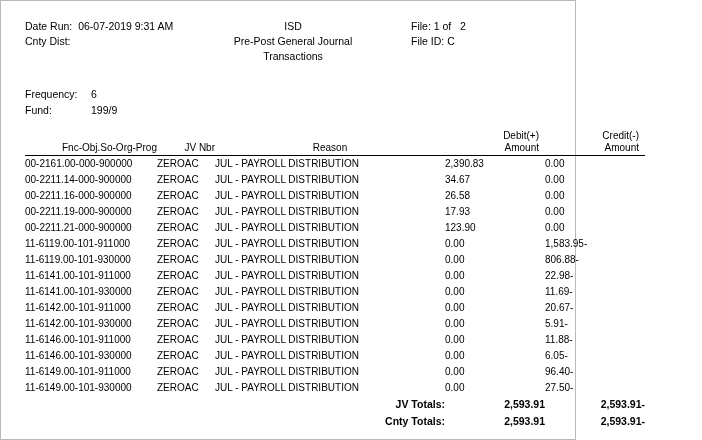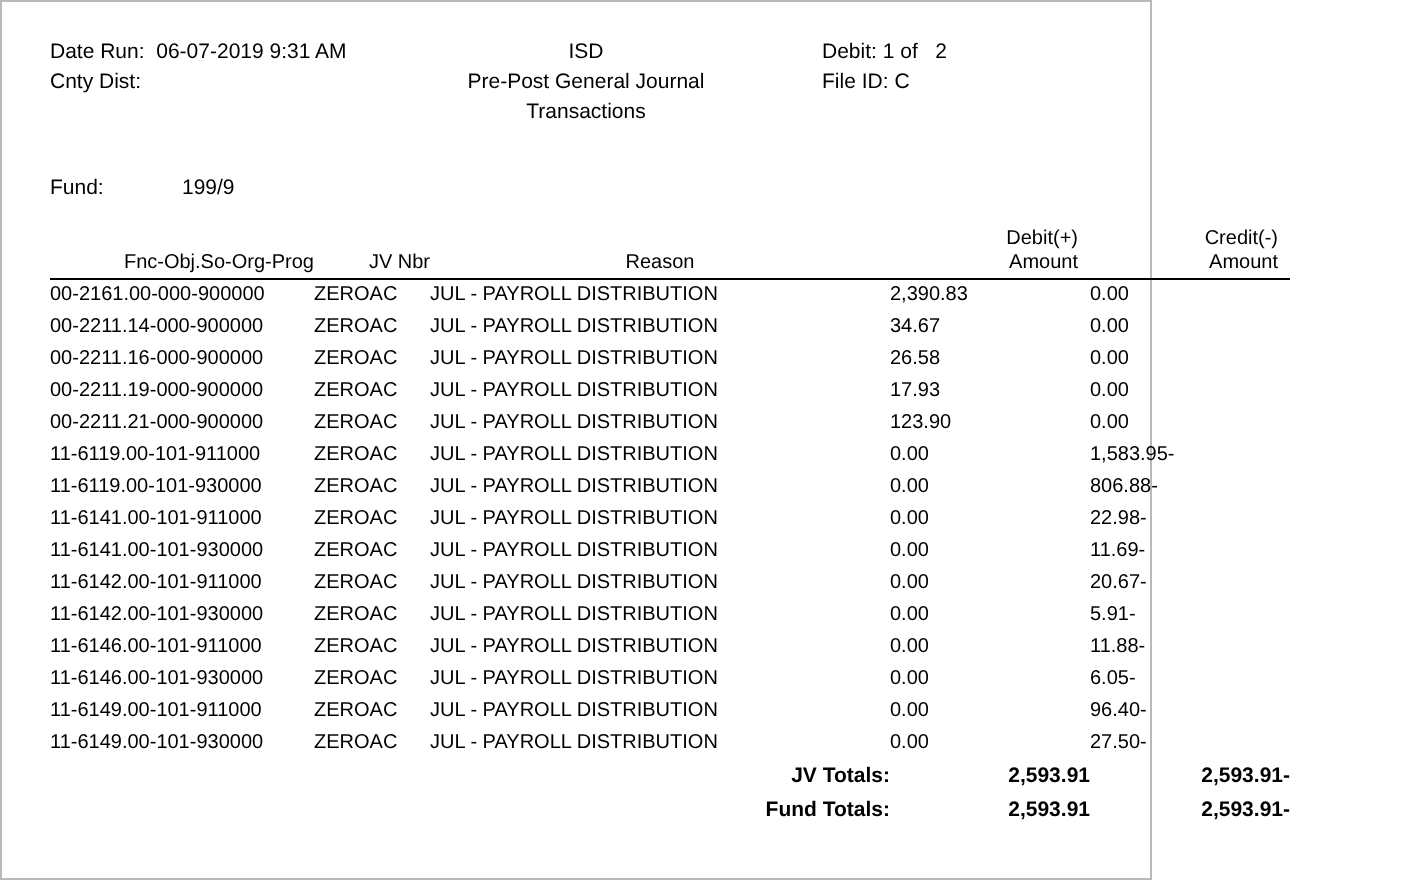--- a/index.html
+++ b/index.html
@@ -130,26 +130,27 @@
   <div class="header-row">
     <div class="hdr-left">
       <div class="hdr-line"><span>Date Run:</span>&nbsp;&nbsp;<span>06-07-2019 9:31 AM</span></div>
       <div class="hdr-line"><span>Cnty Dist:</span>&nbsp;&nbsp;<span></span></div>
     </div>
     <div class="hdr-center">
       <div>ISD</div>
       <div>Pre-Post General Journal Transactions</div>
     </div>
     <div class="hdr-right">
-      <div class="hdr-line"><span>Debit:</span>&nbsp;<span>1 of   2</span></div>
+      <div class="hdr-line"><span>File:</span>&nbsp;<span>1 of   2</span></div>
       <div class="hdr-line"><span>File ID:</span>&nbsp;<span>C</span></div>
     </div>
   </div>
 
   <div class="meta">
+    <div class="row"><span class="lbl">Frequency:</span><span>6</span></div>
     <div class="row"><span class="lbl">Fund:</span><span>199/9</span></div>
   </div>
 
   <div class="table-wrap">
     <table class="grid">
       <colgroup>
         <col class="col-acct">
         <col class="col-jv">
         <col class="col-rsn">
         <col class="col-deb">
@@ -287,21 +288,21 @@
           <tr>
             <td></td>
             <td></td>
             <td class="tot-label">JV Totals:</td>
             <td class="tot-num">2,593.91</td>
             <td class="tot-num">2,593.91-</td>
           </tr>
           <tr>
             <td></td>
             <td></td>
-            <td class="tot-label">Fund Totals:</td>
+            <td class="tot-label">Cnty Totals:</td>
             <td class="tot-num">2,593.91</td>
             <td class="tot-num">2,593.91-</td>
           </tr>
         </tbody>
     </table>
   </div>
 
 </div>
 
 </body></html>

